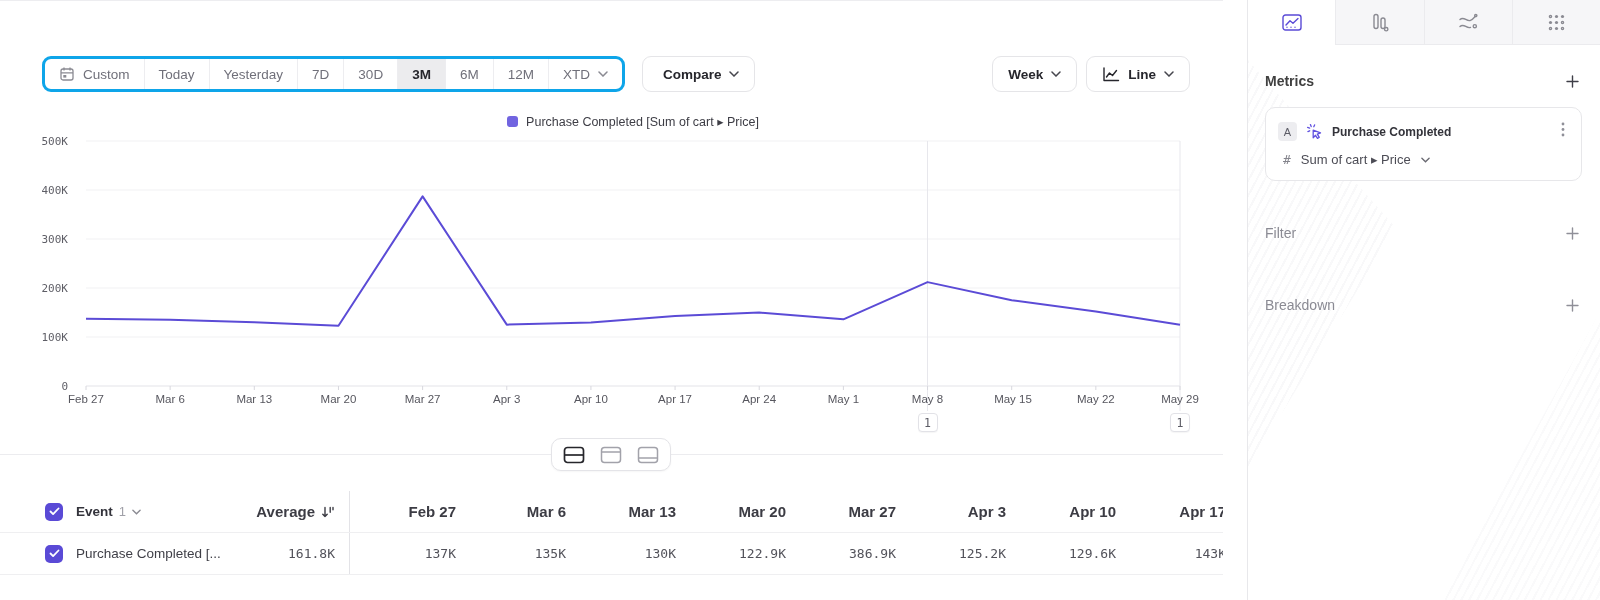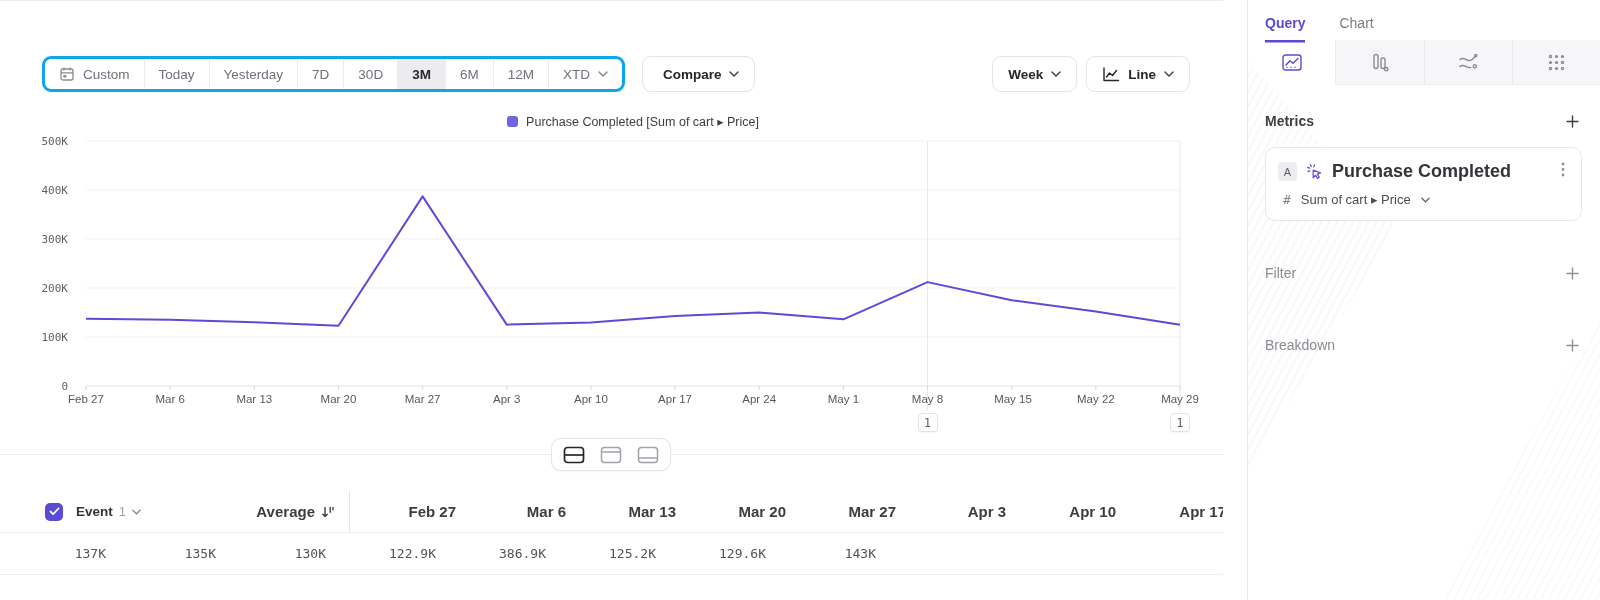--- a/index.html
+++ b/index.html
@@ -86,21 +86,21 @@
   .psection { padding:0 18px 0 17px; position:relative; }
   .section-h { display:flex; justify-content:space-between; align-items:center; }
   .section-title { font-size:14px; font-weight:bold; color:#404040; }
   .section-title.gray { color:#8a8a93; font-weight:normal; }
   .plus-btn { cursor:pointer; display:flex; align-items:center; justify-content:center; width:20px; height:20px; }
   .metric-card { margin-top:16px; border:1px solid #e7e7ea; border-radius:10px;
     padding:12px 12px 13px; background:#fff; position:relative; }
   .mc-row1 { display:flex; align-items:center; gap:9px; }
   .badge-a { width:19px; height:19px; background:#ededf0; border-radius:4px; font-size:11px;
     color:#5c5c66; display:flex; align-items:center; justify-content:center; }
-  .mc-name { font-size:18px; font-weight:bold; color:#33333a; flex:1; }
+  .mc-name { font-size:12px; font-weight:bold; color:#33333a; flex:1; }
   .mc-row2 { display:flex; align-items:center; gap:10px; margin-top:9px; padding-left:5px;
     font-size:13px; color:#4c4c55; cursor:pointer; }
   .hash { font-family:"DejaVu Sans Mono", monospace; font-size:13px; color:#85858d; }
   .dots-btn { cursor:pointer; padding:2px 4px; }
 </style>
 </head>
 <body>
 
 <div class="main">
 
@@ -274,44 +274,49 @@
           <div class="t-cell th">Mar 6</div>
           <div class="t-cell th">Mar 13</div>
           <div class="t-cell th">Mar 20</div>
           <div class="t-cell th">Mar 27</div>
           <div class="t-cell th">Apr 3</div>
           <div class="t-cell th">Apr 10</div>
           <div class="t-cell th">Apr 17</div>
         </div>
     </div>
     <div class="trow">
+      <div class="t-left">
+        <span class="cb">
+          <svg width="11" height="9" viewBox="0 0 11 9" fill="none" stroke="#fff" stroke-width="1.8" stroke-linecap="round" stroke-linejoin="round">
+              <path d="M1.5 4.5l2.6 2.6L9.5 1.5"></path>
+            </svg>
+        </span>
+        <span class="row-label">Purchase Completed [...</span>
+        <span class="mono avg-value">161.8K</span>
+      </div>
       <div class="t-cols" id="table-value-cols">
           <div class="t-cell mono">137K</div>
           <div class="t-cell mono">135K</div>
           <div class="t-cell mono">130K</div>
           <div class="t-cell mono">122.9K</div>
           <div class="t-cell mono">386.9K</div>
           <div class="t-cell mono">125.2K</div>
           <div class="t-cell mono">129.6K</div>
           <div class="t-cell mono">143K</div>
         </div>
     </div>
   </div>
 </div>
 
 <div class="vdivider"></div>
 
 <div class="panel">
   <div class="stripes"></div>
   <div class="stripes2"></div>
 
-  <div class="tabs">
-    <div class="tab active">Query</div>
-    <div class="tab">Chart</div>
-  </div>
 
   <div class="chart-type-row" id="chart-type-row">
       <div class="ct active">
         <svg width="20" height="17" viewBox="0 0 20 17" fill="none" stroke="#5a4ad6" stroke-width="1.4" stroke-linecap="round" stroke-linejoin="round">
           <rect x="1" y="1" width="18" height="15" rx="2.5"></rect>
           <polyline points="4,11 8,6.8 11,9.2 16,4.6"></polyline>
           <circle cx="5" cy="13.2" r="0.7" fill="#5a4ad6" stroke="none"></circle>
           <circle cx="9" cy="13.2" r="0.7" fill="#5a4ad6" stroke="none"></circle>
           <circle cx="13" cy="13.2" r="0.7" fill="#5a4ad6" stroke="none"></circle>
         </svg>

